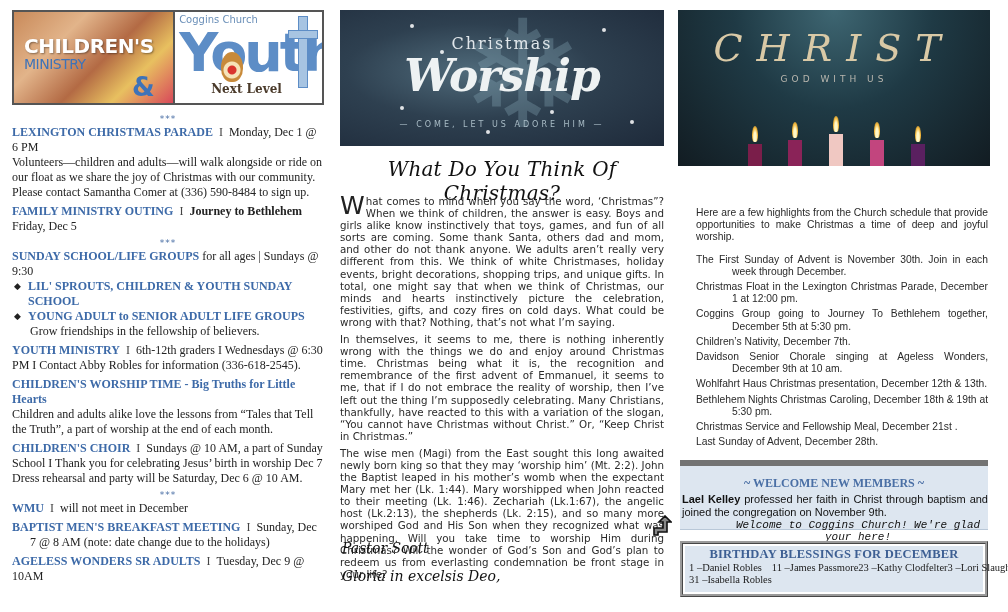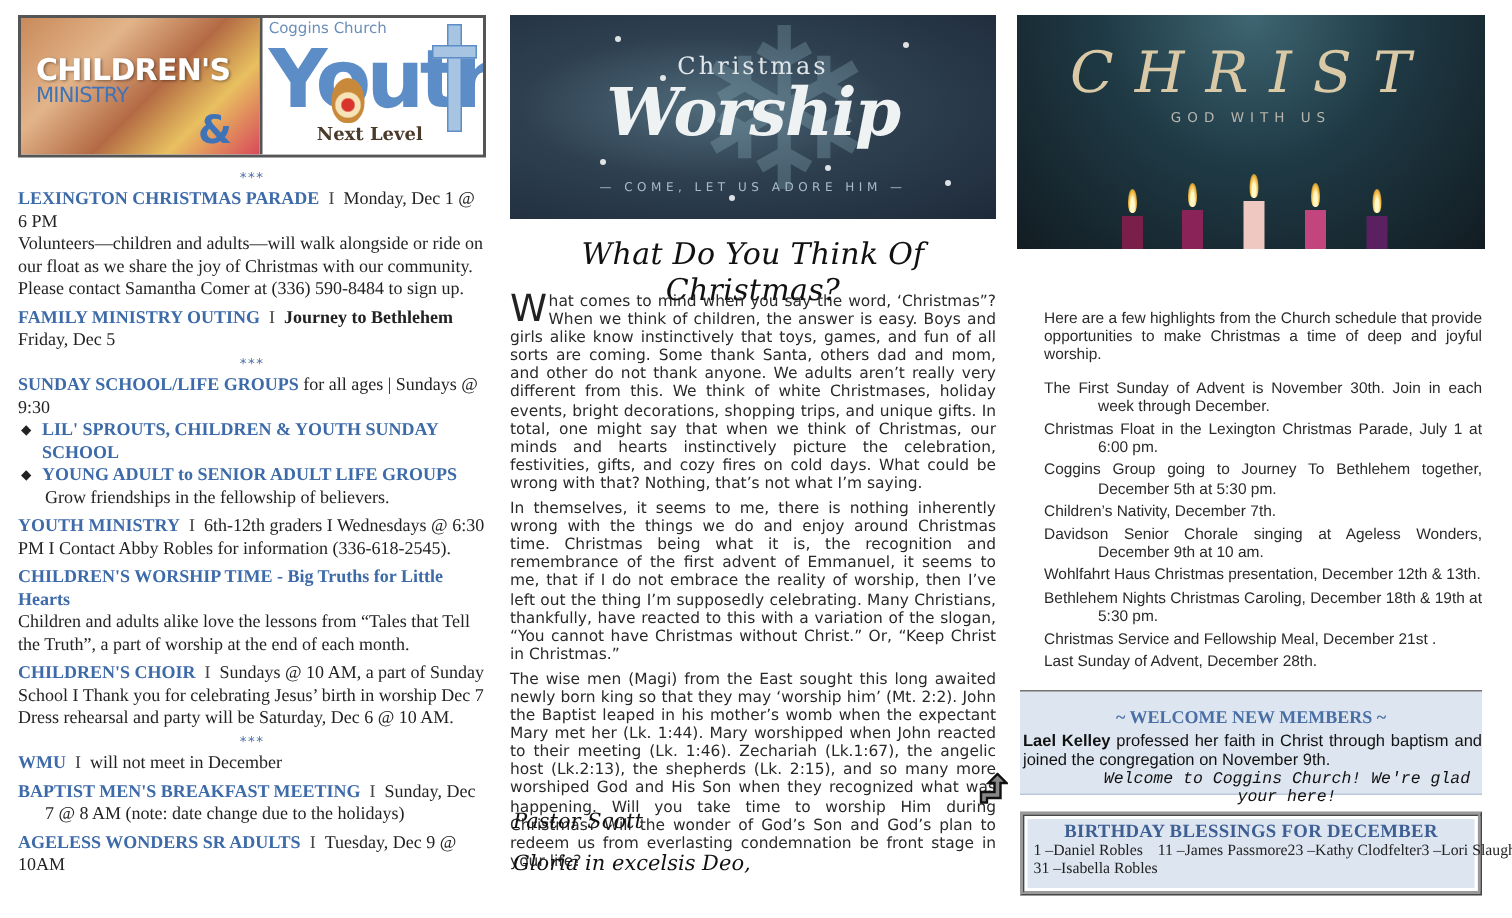--- a/index.html
+++ b/index.html
@@ -52,21 +52,21 @@
   #article p { margin:0 0 5px 0; }
   .dropcap { font-size:25px; line-height:18px; float:left; margin:2px 1px 0 0; font-family:"DejaVu Sans", sans-serif; color:#222; }
   #sign { position:absolute; left:342px; top:534px; font-family:"DejaVu Serif", serif; font-style:italic; font-size:14px; color:#111; line-height:28px; }
   #arrow-icon { position:absolute; left:652px; top:515px; width:20px; height:22px; }
 
   
   #highlights { position:absolute; left:696px; top:207px; width:292px; font-family:Liberation Sans, sans-serif; font-size:10.3px; line-height:12.2px; color:#2a2a2a; }
   #highlights .intro { text-align:justify; margin-bottom:10px; }
   #highlights .hl { padding-left:36px; text-indent:-36px; text-align:justify; margin-bottom:3px; }
 
-  #welcome { position:absolute; left:680px; top:460px; width:308px; height:70px; background:#dde6f0; box-sizing:border-box; border-top:1px solid #737373; border-bottom:1px solid #b9c8d8; }
+  #welcome { position:absolute; left:680px; top:460px; width:308px; height:70px; background:#dde6f0; box-sizing:border-box; border-top:6px solid #737373; border-bottom:1px solid #b9c8d8; }
   #welcome .wt { text-align:center; font-family:"Liberation Serif", serif; font-weight:bold; color:#4a6fa5; font-size:12px; margin-top:10px; }
   #welcome .wb { font-family:"Liberation Sans", sans-serif; font-size:11px; line-height:13px; color:#111; padding:2px 0 0 2px; text-align:justify; }
   #welcome .wi { font-style:italic; text-align:center; font-family:Liberation Mono, monospace; font-size:11px; color:#111;margin-left:48px; }
 
   #birthday { position:absolute; left:680px; top:541px; width:308px; height:56px; box-sizing:border-box; border:3px ridge #9a9a9a; background:#dde6f0; box-shadow:inset 0 0 0 2px #fff; }
   #birthday .bt { text-align:center; font-family:"Liberation Serif", serif; font-weight:bold; color:#3d5f93; font-size:12.5px; margin-top:3px; letter-spacing:0.2px; }
   #birthday .grid { display:grid; grid-template-columns:1fr 1fr 1fr 1fr 1fr; font-family:"Liberation Serif", serif; font-size:10.5px; line-height:12px; color:#222; padding:0 6px; }
   #birthday .grid span { white-space:nowrap; }
 </style>
 </head>
@@ -197,21 +197,21 @@
   <div>Pastor Scott</div>
   <div>Gloria in excelsis Deo,</div>
 </div>
 <svg id="arrow-icon" viewBox="0 0 20 22">
   <path d="M2 20 L2 13 L11 13 L11 7 L7 7 L13 1 L19 7 L15 7 L15 17 L6 17 L6 20 Z" fill="#888" stroke="#111" stroke-width="1.6"></path>
 </svg>
 
 <div id="highlights">
   <div class="intro">Here are a few highlights from the Church schedule that provide opportunities to make Christmas a time of deep and joyful worship.</div>
   <div class="hl">The First Sunday of Advent is November 30th. Join in each week through December.</div>
-  <div class="hl">Christmas Float in the Lexington Christmas Parade, July 1 at 6:00 pm.</div>
+  <div class="hl">Christmas Float in the Lexington Christmas Parade, December 1 at 12:00 pm.</div>
   <div class="hl">Coggins Group going to Journey To Bethlehem together, December 5th at 5:30 pm.</div>
   <div class="hl">Children’s Nativity, December 7th.</div>
   <div class="hl">Davidson Senior Chorale singing at Ageless Wonders, December 9th at 10 am.</div>
   <div class="hl">Wohlfahrt Haus Christmas presentation, December 12th &amp; 13th.</div>
   <div class="hl">Bethlehem Nights Christmas Caroling, December 18th &amp; 19th at 5:30 pm.</div>
   <div class="hl">Christmas Service and Fellowship Meal, December 21st .</div>
   <div class="hl">Last Sunday of Advent, December 28th.</div>
 </div>
 
 <div id="welcome">

